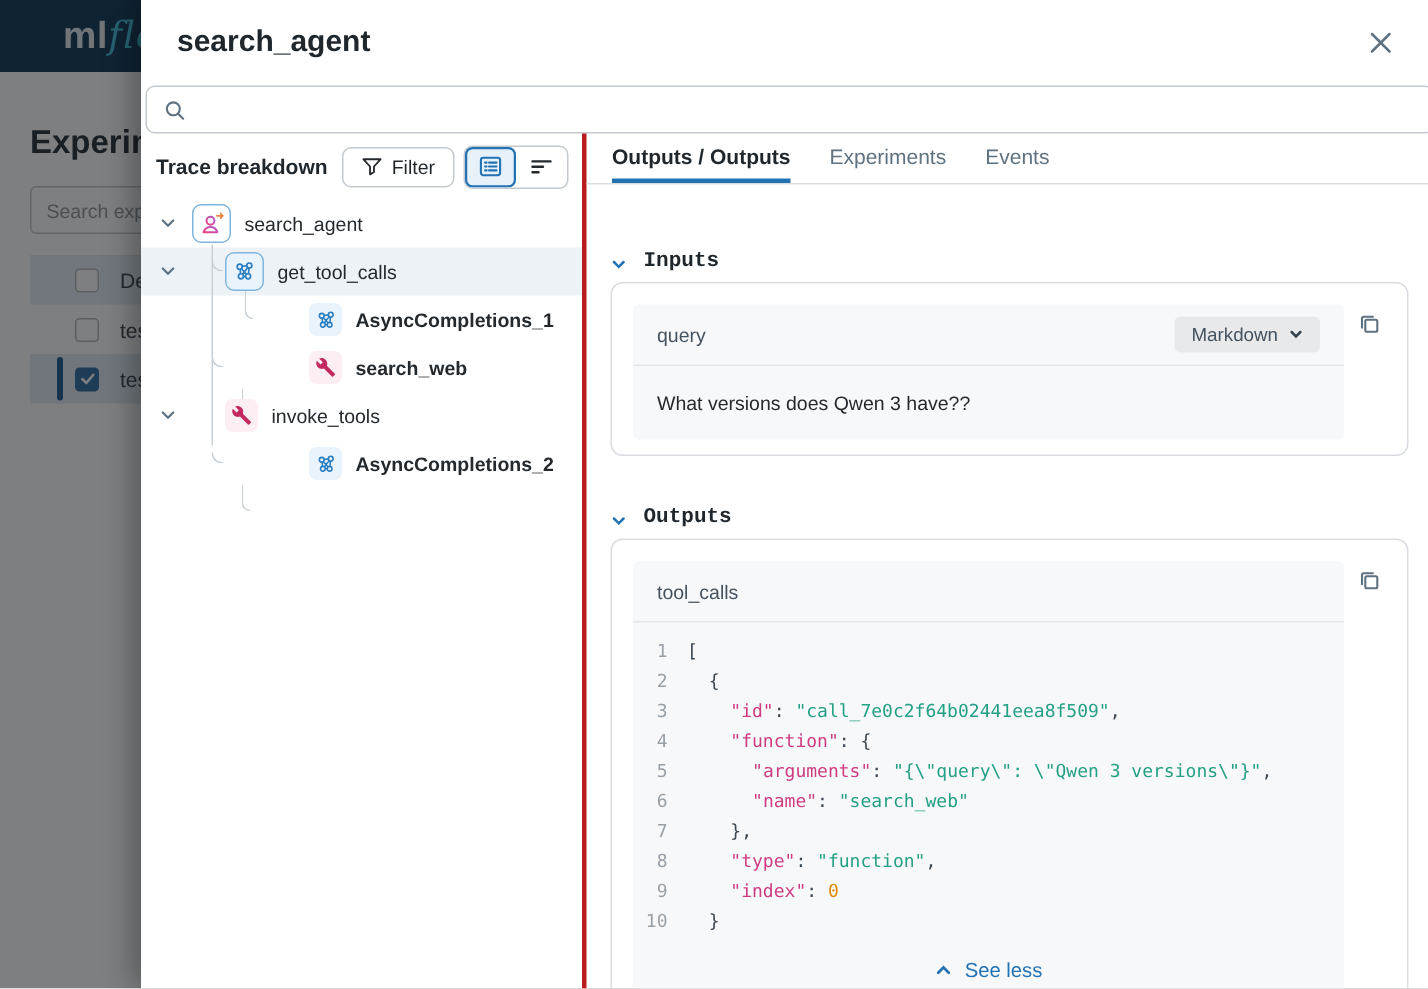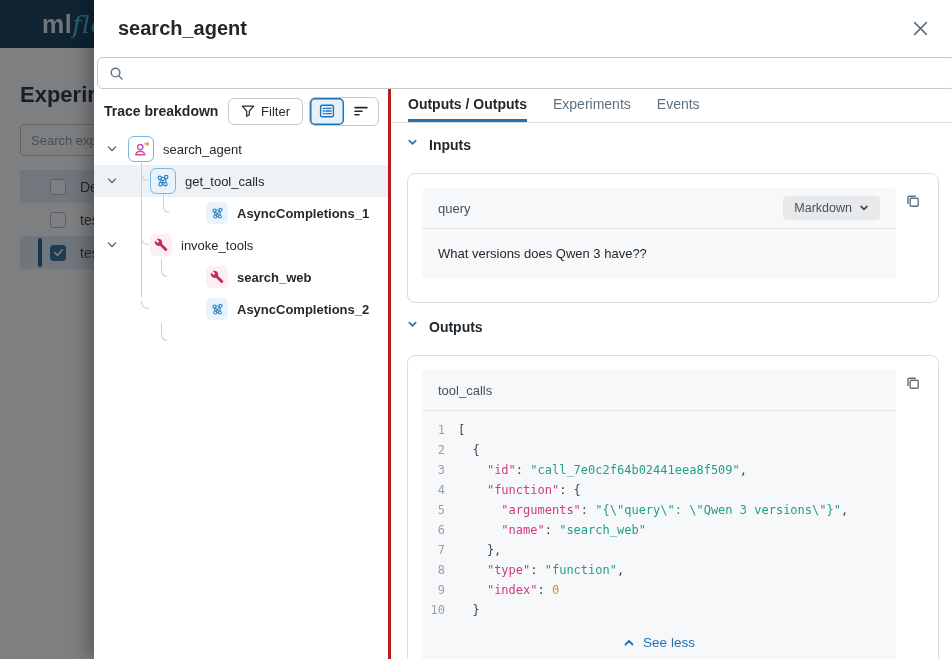--- a/index.html
+++ b/index.html
@@ -65,23 +65,23 @@
   .tlink { position:absolute; border-left:1px solid #c9d0d6; border-bottom:1px solid #c9d0d6;
            border-bottom-left-radius:7px; z-index:1; }
 
   
   .detail-panel { flex:1; display:flex; flex-direction:column; min-width:0; }
   .tabs { display:flex; gap:26px; padding:0 17px; border-bottom:1px solid #d9dde1; height:34px; align-items:flex-end; flex:none; }
   .tab { font-size:14px; color:#5f7281; padding-bottom:10px; position:relative; cursor:pointer; white-space:nowrap; }
   .tab.active { color:#1f272d; font-weight:600; }
   .tab.active::after { content:""; position:absolute; left:0; right:0; bottom:0; height:3px; background:#2272b4; }
   .detail-scroll { flex:1; overflow:hidden; padding:10px 13px 0 16px; }
-  .section-head { display:flex; align-items:flex-start; gap:11px; height:30px; font-size:14px; font-weight:600; color:#1f272d; margin-top:4px; }
+  .section-head { display:flex; align-items:flex-end; gap:11px; height:30px; font-size:14px; font-weight:600; color:#1f272d; margin-top:19px;font-family:Liberation Mono, monospace; }
   .sec-chev { color:#2272b4; display:flex; }
-  .card { border:1px solid #d9dde1; border-radius:8px; padding:14px 12px 24px 14px; display:flex; gap:4px; margin:6px 0 16px; }
+  .card { border:1px solid #d9dde1; border-radius:8px; padding:14px 12px 10px 14px; display:flex; gap:4px; margin:6px 0 16px; }
   .card-inner { flex:1; background:#f7f8fa; border-radius:4px; min-width:0; }
   .ci-head { display:flex; align-items:center; height:41px; padding:0 16px; border-bottom:1px solid #e3e6e9;
              font-size:13px; color:#44535f; }
   .pill { margin-left:auto; background:#e7e9eb; border-radius:4px; height:24px; display:flex; align-items:center;
           gap:7px; padding:0 11px; font-size:12.5px; color:#44535f; cursor:pointer; white-space:nowrap; }
   .ci-body { padding:17px 16px; font-size:13px; color:#24292e; }
   .copy-btn { width:26px; height:26px; display:flex; align-items:center; justify-content:center; color:#5f7281;
               background:none; border:none; cursor:pointer; flex:none; }
 
   .code-area { padding:9px 0 0; }
@@ -234,41 +234,41 @@
                   <circle cx="6" cy="6" r="2.1"></circle>
                   <circle cx="14" cy="5" r="2.1"></circle>
                   <circle cx="7" cy="14" r="2.1"></circle>
                   <circle cx="13" cy="14" r="2.1"></circle>
                 </g>
               </svg>
           </span>
           <span>AsyncCompletions_1</span>
         </div>
 
+        <div class="tree-row lvl3">
+          <span class="ichip chip-pink">
+            <svg width="14" height="14" viewBox="0 0 24 24">
+                <path d="M22.7 19l-9.1-9.1c.9-2.3.4-5-1.5-6.9-2-2-5-2.4-7.4-1.3l4.3 4.3-2.6 2.6L2 4.3C.9 6.7 1.3 9.7 3.3 11.7c1.9 1.9 4.6 2.4 6.9 1.5l9.1 9.1c.4.4 1 .4 1.4 0l2.1-2.1c.4-.4.4-1.1-.1-1.2z" fill="#c12960"></path>
+              </svg>
+          </span>
+          <span>search_web</span>
+        </div>
+
         <div class="tree-row lvl2">
           <span class="row-chev">
             <svg width="12" height="12" viewBox="0 0 12 12">
                 <path d="M2.5 4 6 7.5 9.5 4" fill="none" stroke="currentColor" stroke-width="1.5" stroke-linecap="round"></path>
               </svg>
           </span>
           <span class="ichip chip-pink">
             <svg width="14" height="14" viewBox="0 0 24 24">
                 <path d="M22.7 19l-9.1-9.1c.9-2.3.4-5-1.5-6.9-2-2-5-2.4-7.4-1.3l4.3 4.3-2.6 2.6L2 4.3C.9 6.7 1.3 9.7 3.3 11.7c1.9 1.9 4.6 2.4 6.9 1.5l9.1 9.1c.4.4 1 .4 1.4 0l2.1-2.1c.4-.4.4-1.1-.1-1.2z" fill="#c12960"></path>
               </svg>
           </span>
           <span>invoke_tools</span>
-        </div>
-
-        <div class="tree-row lvl3">
-          <span class="ichip chip-pink">
-            <svg width="14" height="14" viewBox="0 0 24 24">
-                <path d="M22.7 19l-9.1-9.1c.9-2.3.4-5-1.5-6.9-2-2-5-2.4-7.4-1.3l4.3 4.3-2.6 2.6L2 4.3C.9 6.7 1.3 9.7 3.3 11.7c1.9 1.9 4.6 2.4 6.9 1.5l9.1 9.1c.4.4 1 .4 1.4 0l2.1-2.1c.4-.4.4-1.1-.1-1.2z" fill="#c12960"></path>
-              </svg>
-          </span>
-          <span>search_web</span>
         </div>
 
 
         <div class="tree-row lvl3">
           <span class="ichip chip-blue">
             <svg width="15" height="15" viewBox="0 0 20 20">
                 <g stroke="#2b7fc0" stroke-width="1.4" fill="#e9f3fb">
                   <path d="M6 6 L14 5 M6 6 L7 14 M14 5 L13 14 M7 14 L13 14 M6 6 L13 14 M14 5 L7 14"></path>
                   <circle cx="6" cy="6" r="2.1"></circle>
                   <circle cx="14" cy="5" r="2.1"></circle>

